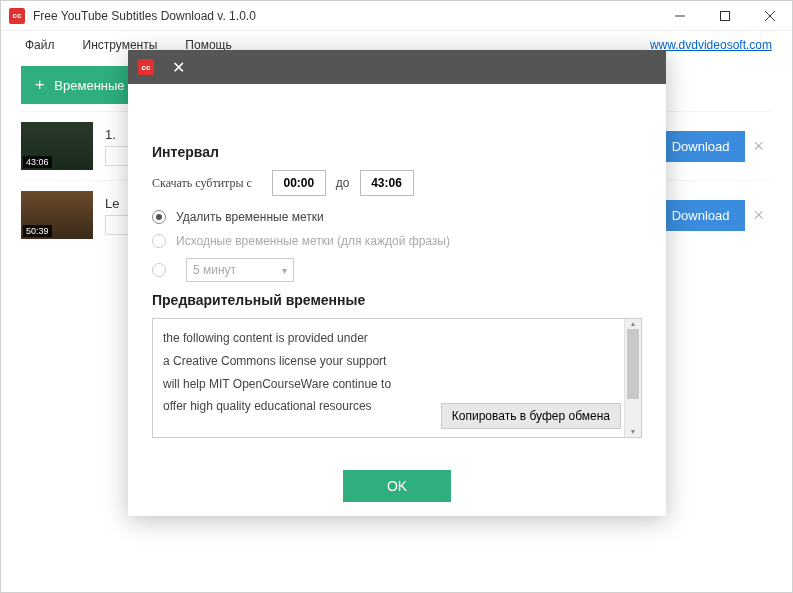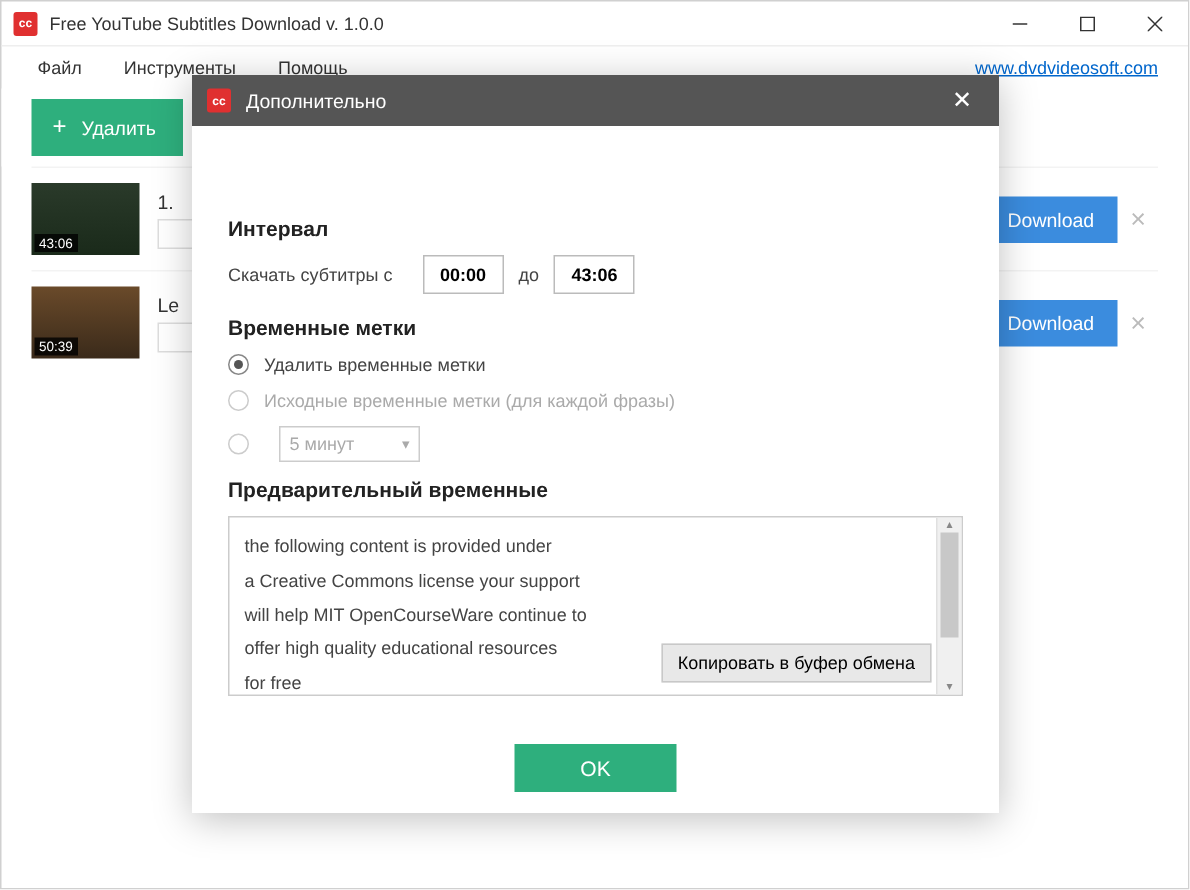--- a/index.html
+++ b/index.html
@@ -37,31 +37,31 @@
     
     .modal { position: absolute; left: 128px; top: 50px; width: 538px; background: #fff; box-shadow: 0 4px 24px rgba(0,0,0,0.25); display: flex; flex-direction: column; }
     .modal-header { height: 34px; background: #555; color: #fff; display: flex; align-items: center; padding: 0 10px; }
     .modal-header .app-icon { margin-right: 10px; }
     .modal-title { flex: 1; font-size: 13px; }
     .modal-close { color: #fff; font-size: 16px; padding: 4px 8px; cursor: pointer; }
     .modal-body { padding: 16px 24px 18px 24px; margin-top: 38px; }
     
     .section-hdr { font-size: 14px; font-weight: bold; color: #222; margin: 6px 0 10px 0; }
     .interval-row { display: flex; align-items: center; font-size: 12px; color: #444; margin-bottom: 14px; }
-    .interval-row .lbl { margin-right: 10px; }
+    .interval-row .lbl { margin-right: 10px; font-family: Liberation Serif, serif; }
     .time-input { width: 54px; height: 26px; border: 1px solid #bbb; text-align: center; font-size: 12px; margin: 0 10px; padding: 0; font-weight: bold; }
     .time-input.sel { color: #000; }
     .time-input.sel::selection { background: #2a6fd6; color: #fff; }
     
     .radio-row { display: flex; align-items: center; font-size: 12px; color: #444; margin: 10px 0; }
     .radio-row.disabled { color: #aaa; }
     .radio { width: 14px; height: 14px; border: 1px solid #888; border-radius: 50%; margin-right: 10px; display: flex; align-items: center; justify-content: center; }
     .radio-row.disabled .radio { border-color: #ccc; }
     .radio.checked::after { content: ""; width: 6px; height: 6px; background: #555; border-radius: 50%; }
-    .dropdown { width: 94px; height: 24px; border: 1px solid #ccc; margin-left: 10px; display: flex; align-items: center; padding: 0 6px; font-size: 12px; color: #aaa; justify-content: space-between; }
+    .dropdown { width: 108px; height: 24px; border: 1px solid #ccc; margin-left: 10px; display: flex; align-items: center; padding: 0 6px; font-size: 12px; color: #aaa; justify-content: space-between; }
     .dropdown .chev { font-size: 10px; }
     
     .preview { border: 1px solid #ccc; height: 120px; position: relative; padding: 8px 24px 8px 10px; overflow: hidden; }
     .preview-line { font-size: 12px; color: #444; line-height: 1.9; white-space: nowrap; }
     .scrollbar { position: absolute; right: 0; top: 0; bottom: 0; width: 17px; background: #f0f0f0; border-left: 1px solid #e0e0e0; }
     .scroll-thumb { position: absolute; top: 10px; left: 2px; right: 2px; height: 70px; background: #c8c8c8; }
     .scroll-arrow { position: absolute; left: 0; right: 0; height: 10px; font-size: 8px; text-align: center; color: #888; }
     .scroll-arrow.up { top: 0; }
     .scroll-arrow.down { bottom: 0; }
     .copy-btn { position: absolute; right: 20px; bottom: 8px; background: #e8e8e8; border: 1px solid #c8c8c8; padding: 5px 10px; font-size: 12px; cursor: pointer; }
@@ -100,21 +100,21 @@
   <div class="menubar">
     <div class="menu-item">Файл</div>
     <div class="menu-item">Инструменты</div>
     <div class="menu-item">Помощь</div>
     <div class="menu-link">www.dvdvideosoft.com</div>
   </div>
 
   <div class="toolbar">
     <button class="paste-btn">
       <span class="plus">+</span>
-      <span>Удалить</span>
+      <span>Временные</span>
     </button>
   </div>
 
   <div class="list">
     <div class="row">
       <div class="thumb th1">
         <span class="duration">43:06</span>
       </div>
       <div class="row-body">
         <div class="row-title">1.</div>
@@ -133,34 +133,32 @@
       </div>
       <button class="download-btn">Download</button>
       <div class="row-close">×</div>
     </div>
   </div>
 </div>
 
 <div class="modal">
   <div class="modal-header">
     <div class="app-icon">cc</div>
-    <div class="modal-title">Дополнительно</div>
     <div class="modal-close">✕</div>
   </div>
   <div class="modal-body">
 
     <div class="section-hdr">Интервал</div>
     <div class="interval-row">
       <span class="lbl">Скачать субтитры с</span>
       <input class="time-input sel" value="00:00" style="">
       <span>до</span>
       <input class="time-input" value="43:06" style="">
     </div>
 
-    <div class="section-hdr">Временные метки</div>
     <div class="radio-row">
       <span class="radio checked"></span>
       <span>Удалить временные метки</span>
     </div>
     <div class="radio-row disabled">
       <span class="radio"></span>
       <span>Исходные временные метки (для каждой фразы)</span>
     </div>
     <div class="radio-row disabled">
       <span class="radio"></span>
@@ -169,21 +167,20 @@
         <span class="chev">▾</span>
       </div>
     </div>
 
     <div class="section-hdr">Предварительный временные</div>
     <div class="preview">
       <div class="preview-line">the following content is provided under</div>
       <div class="preview-line">a Creative Commons license your support</div>
       <div class="preview-line">will help MIT OpenCourseWare continue to</div>
       <div class="preview-line">offer high quality educational resources</div>
-      <div class="preview-line">for free</div>
       <div class="scrollbar">
         <div class="scroll-arrow up">▴</div>
         <div class="scroll-thumb"></div>
         <div class="scroll-arrow down">▾</div>
       </div>
       <button class="copy-btn">Копировать в буфер обмена</button>
     </div>
   </div>
   <div class="modal-footer">
     <button class="ok-btn">OK</button>

